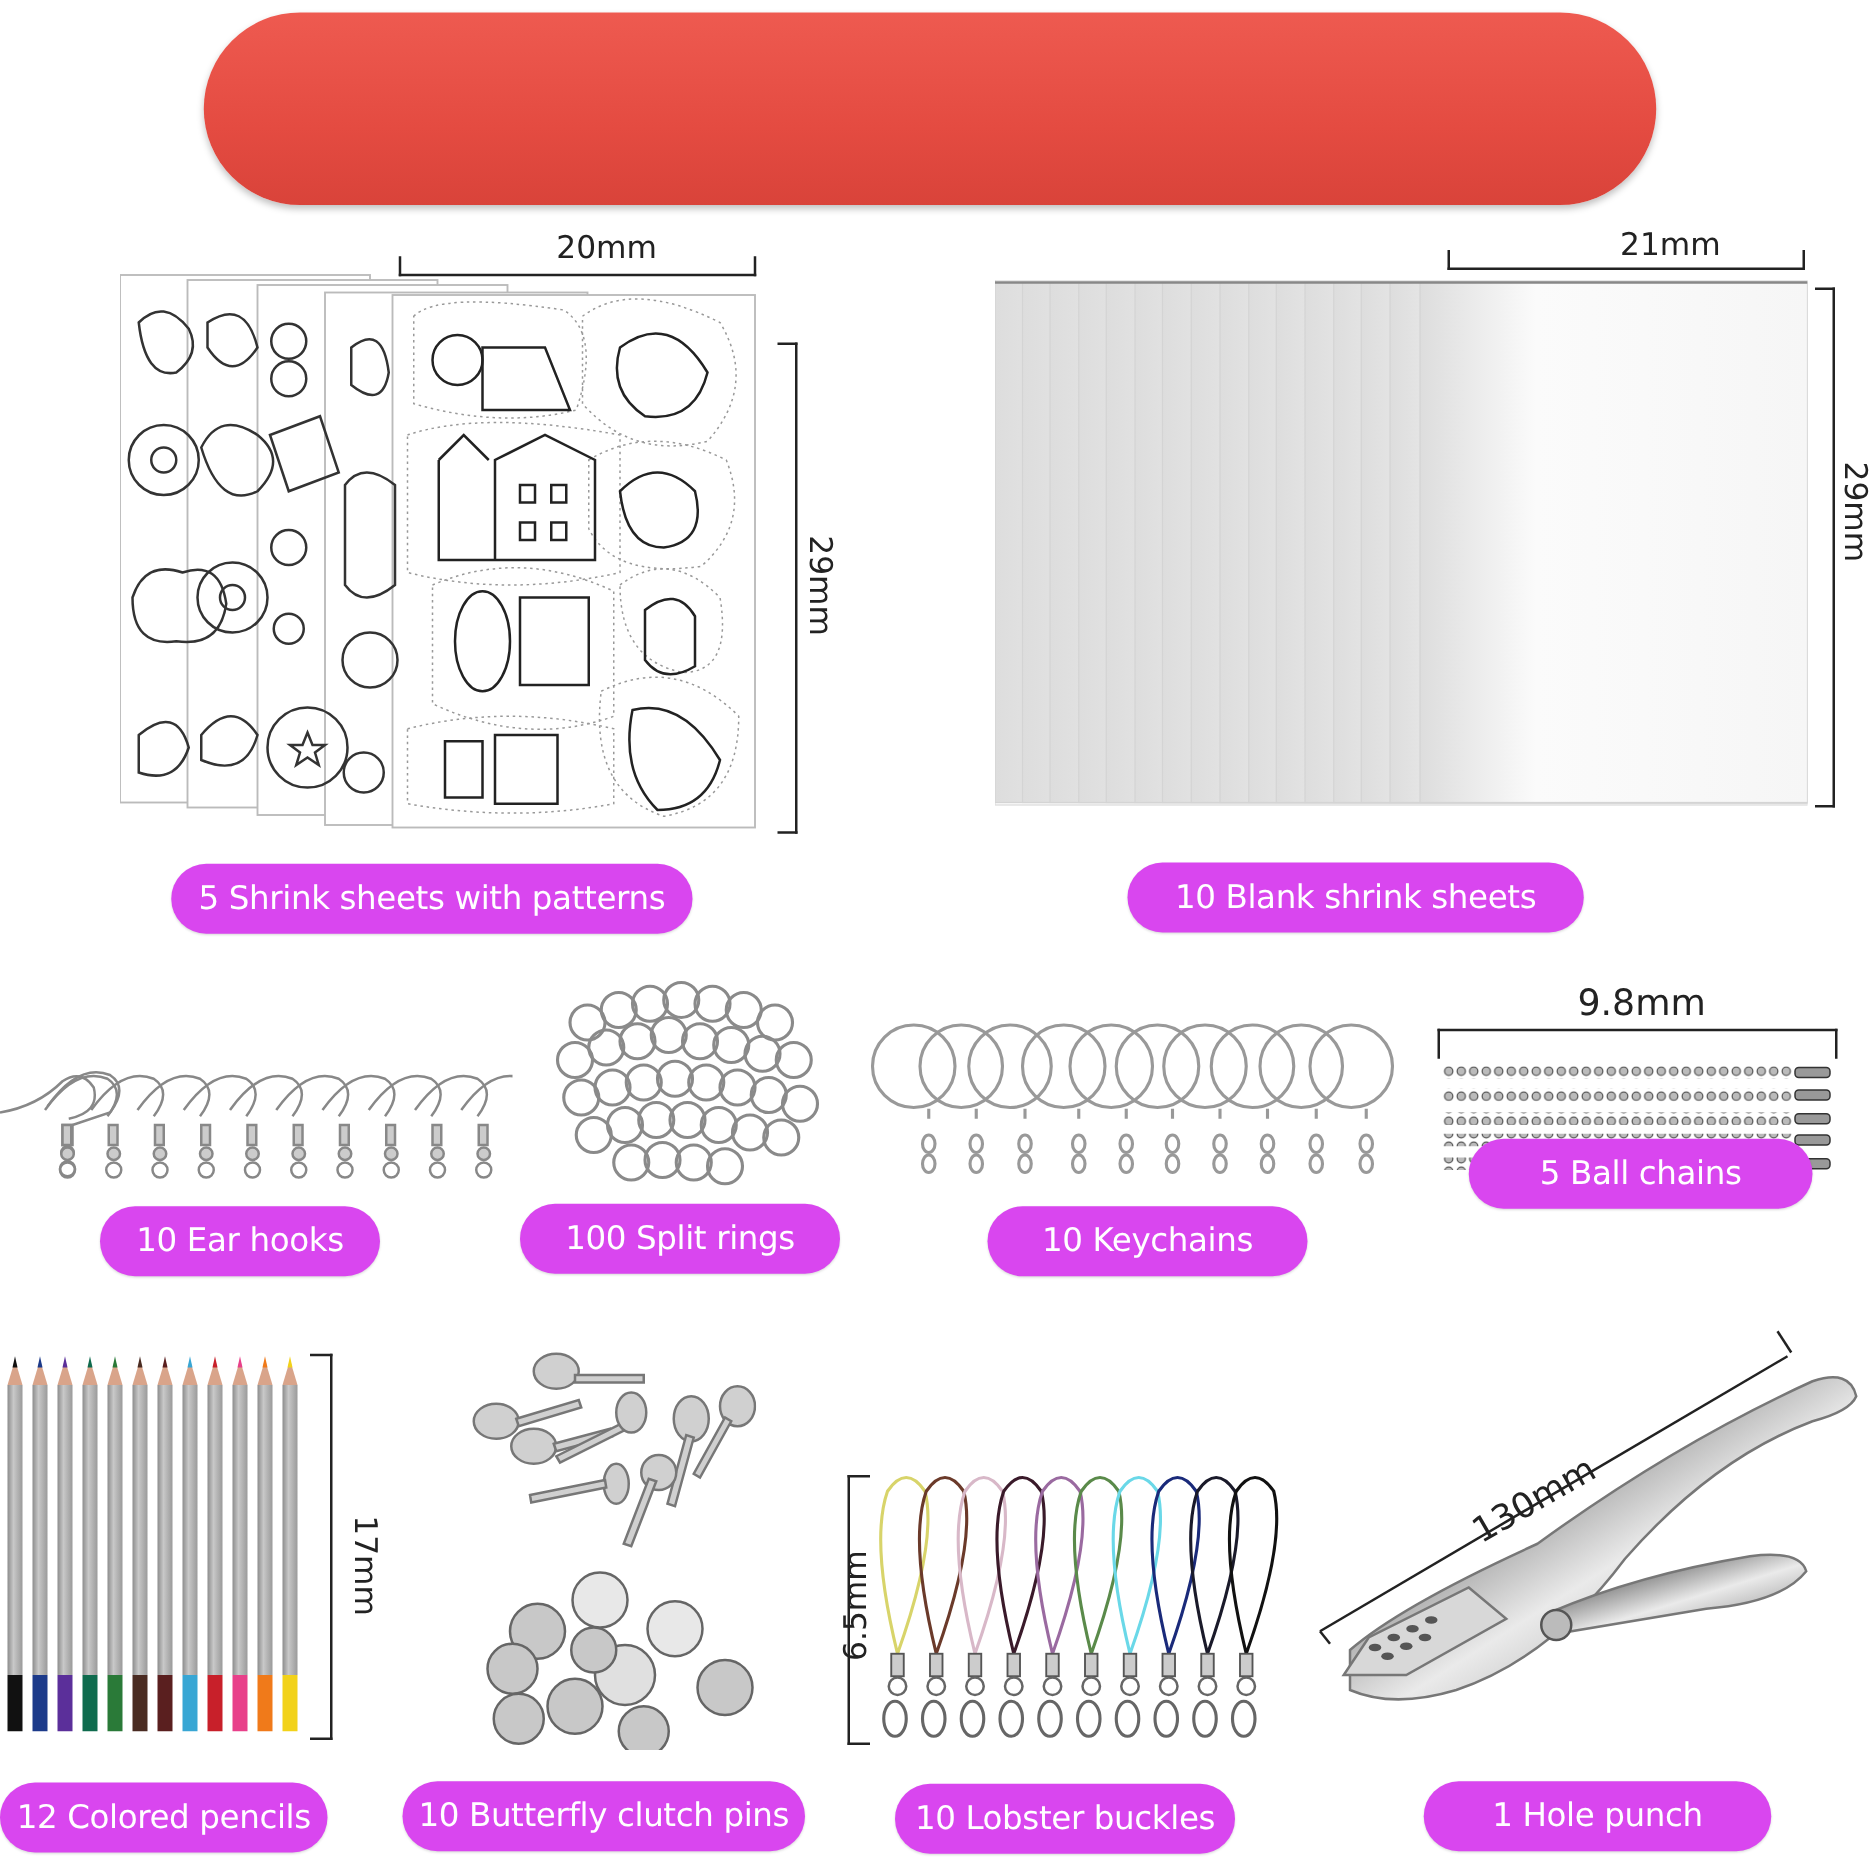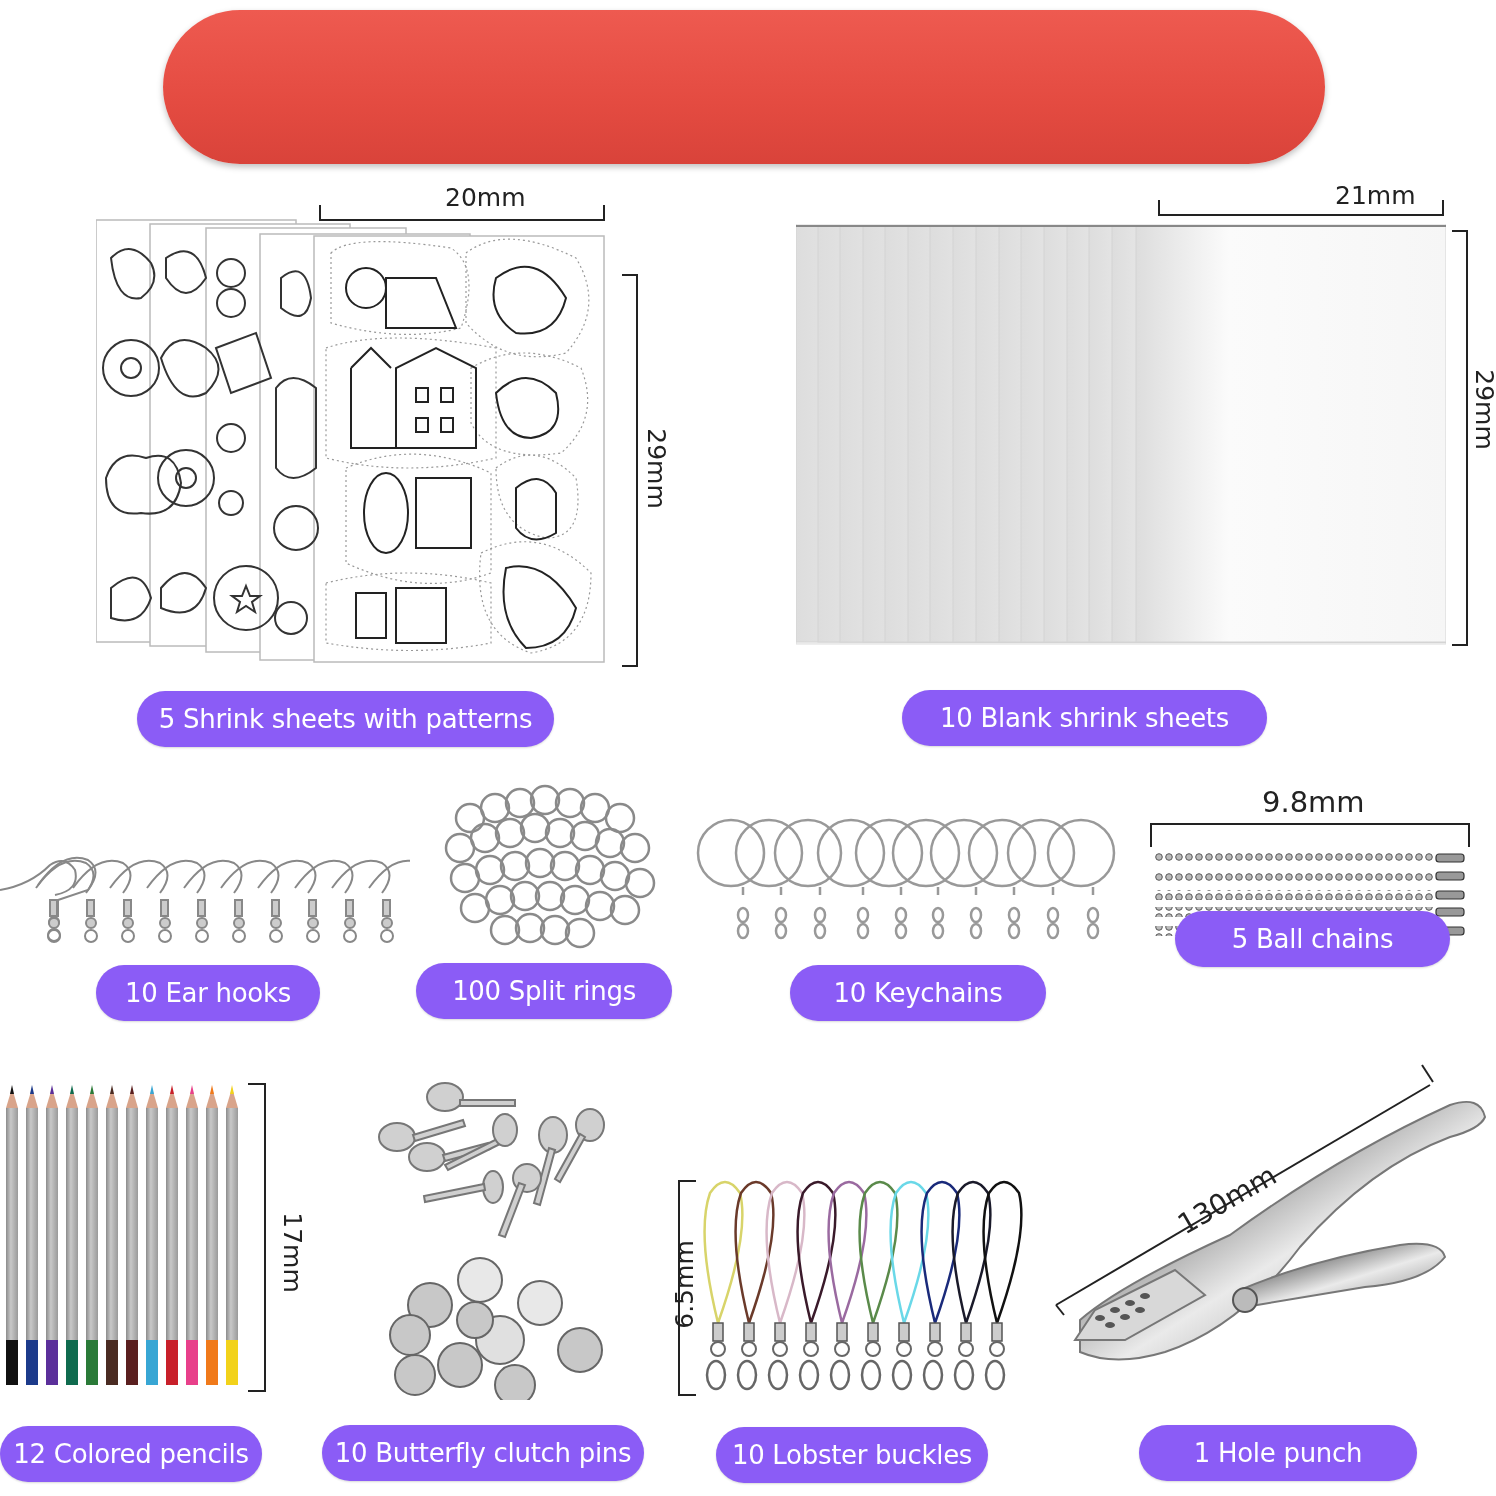--- a/index.html
+++ b/index.html
@@ -4,21 +4,21 @@
 <style>
   html,body{margin:0;padding:0;background:#fff;}
   body{width:1496px;height:1496px;position:relative;overflow:hidden;font-family:"DejaVu Sans","Liberation Sans",sans-serif;}
   .abs{position:absolute;}
   .banner{position:absolute;left:163px;top:10px;width:1162px;height:154px;border-radius:77px;
     background:linear-gradient(#ee5a50,#e44b41 60%,#d9433a);box-shadow:0 3px 6px rgba(0,0,0,.25);
     display:flex;flex-direction:column;align-items:center;justify-content:center;}
   .banner .line{font-family:"DejaVu Sans",sans-serif;font-weight:900;color:#e44b41;font-size:54px;line-height:62px;letter-spacing:1px;
     -webkit-text-stroke:3px #fff;paint-order:stroke fill;
     text-shadow:0 0 0 #fff, 2px 2px 0 #fff,-2px -2px 0 #fff,2px -2px 0 #fff,-2px 2px 0 #fff,0 3px 0 #fff,3px 0 0 #fff,0 -3px 0 #fff,-3px 0 0 #fff;}
-  .pill{position:absolute;height:56px;border-radius:28px;background:#8b5cf6;color:#fff;
+  .pill{position:absolute;height:56px;border-radius:28px;background:#d946ef;color:#fff;
     font-family:"DejaVu Sans",sans-serif;font-size:26px;display:flex;align-items:center;justify-content:center;white-space:nowrap;
     box-shadow:0 1px 2px rgba(0,0,0,.15);letter-spacing:-.3px;}
   .dim{position:absolute;font-family:"DejaVu Sans",sans-serif;color:#222;font-size:25px;}
   .bracket-h{position:absolute;border:2px solid #222;border-top:none;height:14px;}
   .bracket-v{position:absolute;border:2px solid #222;border-left:none;width:14px;}
   .rot{transform:rotate(90deg);transform-origin:center;}
   svg{display:block;}
 </style>
 </head>
 <body>
@@ -89,21 +89,21 @@
         <rect x="320" y="260" width="55" height="70"></rect>
       <path d="M420 270 q25 -20 40 5 l0 40 q-25 15 -40 -5z"></path>
       <rect x="260" y="375" width="30" height="45"></rect>
         <rect x="300" y="370" width="50" height="55"></rect>
       <path d="M410 350 q40 -10 70 40 q-10 40 -50 40 q-30 -30 -20 -80z"></path>
     </g>
   </svg>
 </div>
 <div class="pill" style="left:137px;top:691px;width:417px;">5 Shrink sheets with patterns</div>
 
-<div class="dim" style="left:1335px;top:181px;">21mm</div>
+<div class="dim" style="left:1296px;top:181px;">21mm</div>
 <div class="bracket-h" style="left:1158px;top:200px;width:282px;"></div>
 <div class="bracket-v" style="left:1452px;top:230px;height:412px;"></div>
 <div class="dim rot" style="left:1444px;top:395px;">29mm</div>
 <div class="abs" style="left:796px;top:224px;">
   <svg width="650" height="422" viewBox="0 0 650 422">
     <defs>
         <linearGradient id="ed" x1="0" x2="1">
           <stop offset="0" stop-color="#ddd"></stop>
           <stop offset=".3" stop-color="#fbfbfb"></stop>
           <stop offset="1" stop-color="#f6f6f6"></stop>
@@ -201,21 +201,21 @@
         </g>
       <g transform="translate(333,0)">
           <path d="M36 38 q25 -35 50 -25 q15 10 0 30"></path>
           <rect x="50" y="50" width="7" height="16" fill="#ccc"></rect>
           <circle cx="54" cy="73" r="5" fill="#ccc"></circle>
           <circle cx="54" cy="86" r="6"></circle>
         </g>
     </g>
   </svg>
 </div>
-<div class="pill" style="left:96px;top:965px;width:224px;">10 Ear hooks</div>
+<div class="pill" style="left:80px;top:965px;width:224px;">10 Ear hooks</div>
 
 <div class="abs" style="left:440px;top:778px;">
   <svg width="220" height="175" viewBox="0 0 220 175">
     <g fill="none" stroke="#8a8a8a" stroke-width="2.5">
       <circle cx="30" cy="40" r="14"></circle>
         <circle cx="55" cy="30" r="14"></circle>
         <circle cx="80" cy="25" r="14"></circle>
         <circle cx="105" cy="22" r="14"></circle>
         <circle cx="130" cy="25" r="14"></circle>
         <circle cx="155" cy="30" r="14"></circle>

